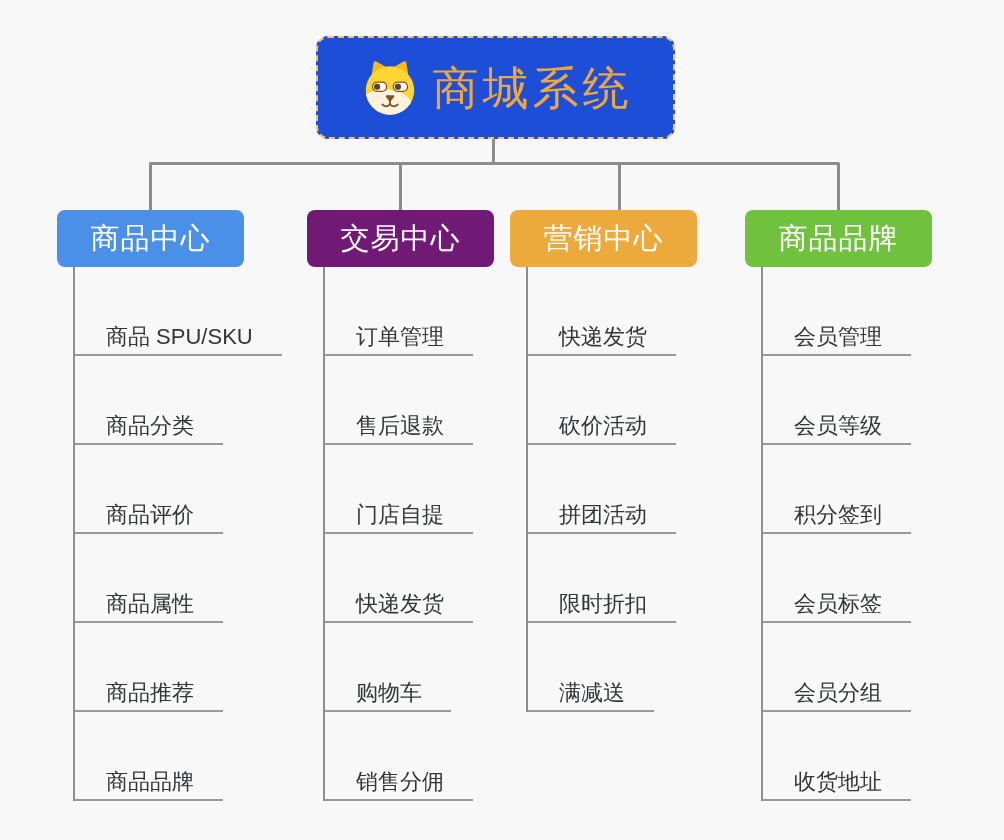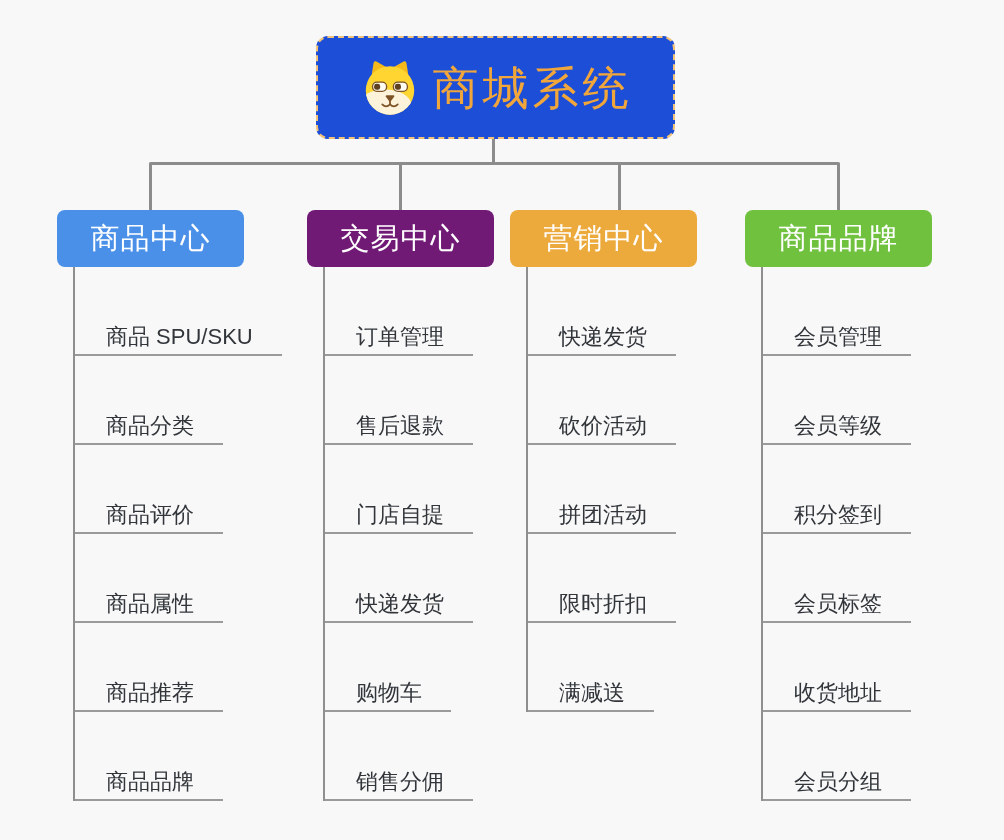--- a/index.html
+++ b/index.html
@@ -165,22 +165,22 @@
           <div class="child">
             <span class="child-label">会员等级</span>
           </div>
           <div class="child">
             <span class="child-label">积分签到</span>
           </div>
           <div class="child">
             <span class="child-label">会员标签</span>
           </div>
           <div class="child">
-            <span class="child-label">收货地址</span>
+            <span class="child-label">会员分组</span>
           </div>
           <div class="child">
-            <span class="child-label">会员分组</span>
+            <span class="child-label">收货地址</span>
           </div>
         </div>
       </div>
     </div>
 
 </div>
 
 </body></html>

